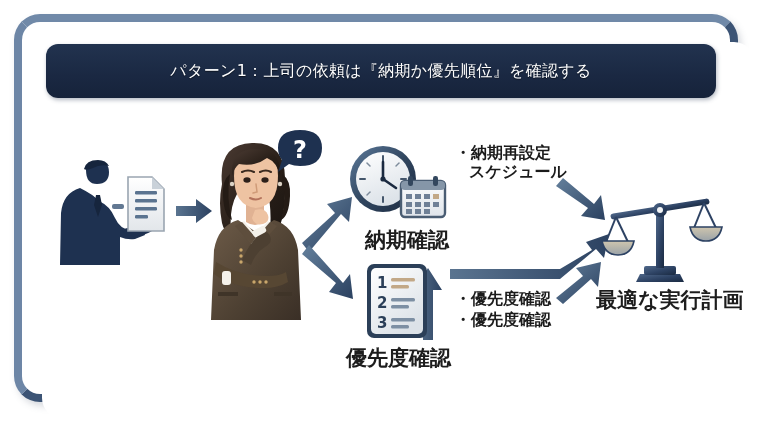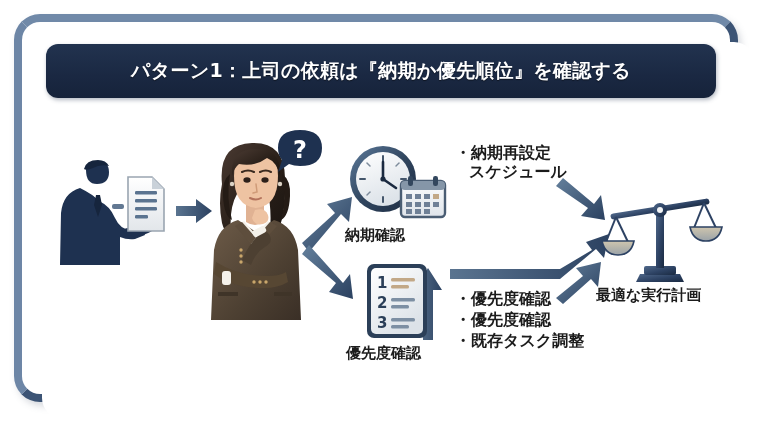--- a/index.html
+++ b/index.html
@@ -58,34 +58,34 @@
     height: 54px;
     border-radius: 12px;
     background: linear-gradient(180deg, #22334f 0%, #1a2842 60%, #16233a 100%);
     box-shadow: 1px 2px 4px rgba(40,55,80,0.35);
     display: flex;
     align-items: center;
     justify-content: center;
   }
   .title-text {
     color: #ffffff;
-    font-size: 19px;
-    font-weight: bold;
+    font-size: 16px;
+    font-weight: normal;
     letter-spacing: 0.3px;
     white-space: nowrap;
     text-shadow: 0 1px 1px rgba(0,0,0,0.5);
   }
 
   
   .node { position: absolute; }
 
   .cap {
     position: absolute;
-    text-align: left;
-    font-size: 15px;
+    text-align: right;
+    font-size: 21px;
     font-weight: bold;
     color: #1d1d1d;
     white-space: nowrap;
   }
 
   
   .bullets {
     position: absolute;
     font-size: 16px;
     font-weight: bold;
@@ -356,23 +356,20 @@
     <div class="cap" style="left:-4px; top:82px; width:104px;">優先度確認</div>
   </div>
 
   <div class="bullets" style="left:455px; top:288px;">
     <div>
       ・<span>優先度確認</span>
     </div>
     <div>
       ・<span>優先度確認</span>
     </div>
-    <div>
-      ・<span>既存タスク調整</span>
-    </div>
   </div>
 
   <div class="node" style="left:596px; top:198px; width:128px; height:115px;">
     <svg width="128" height="88" viewBox="0 0 128 88">
       <defs>
         <linearGradient id="scg" x1="0" y1="0" x2="1" y2="1">
           <stop offset="0%" stop-color="#50688a"></stop>
           <stop offset="55%" stop-color="#2d4263"></stop>
           <stop offset="100%" stop-color="#1a2a41"></stop>
         </linearGradient>

